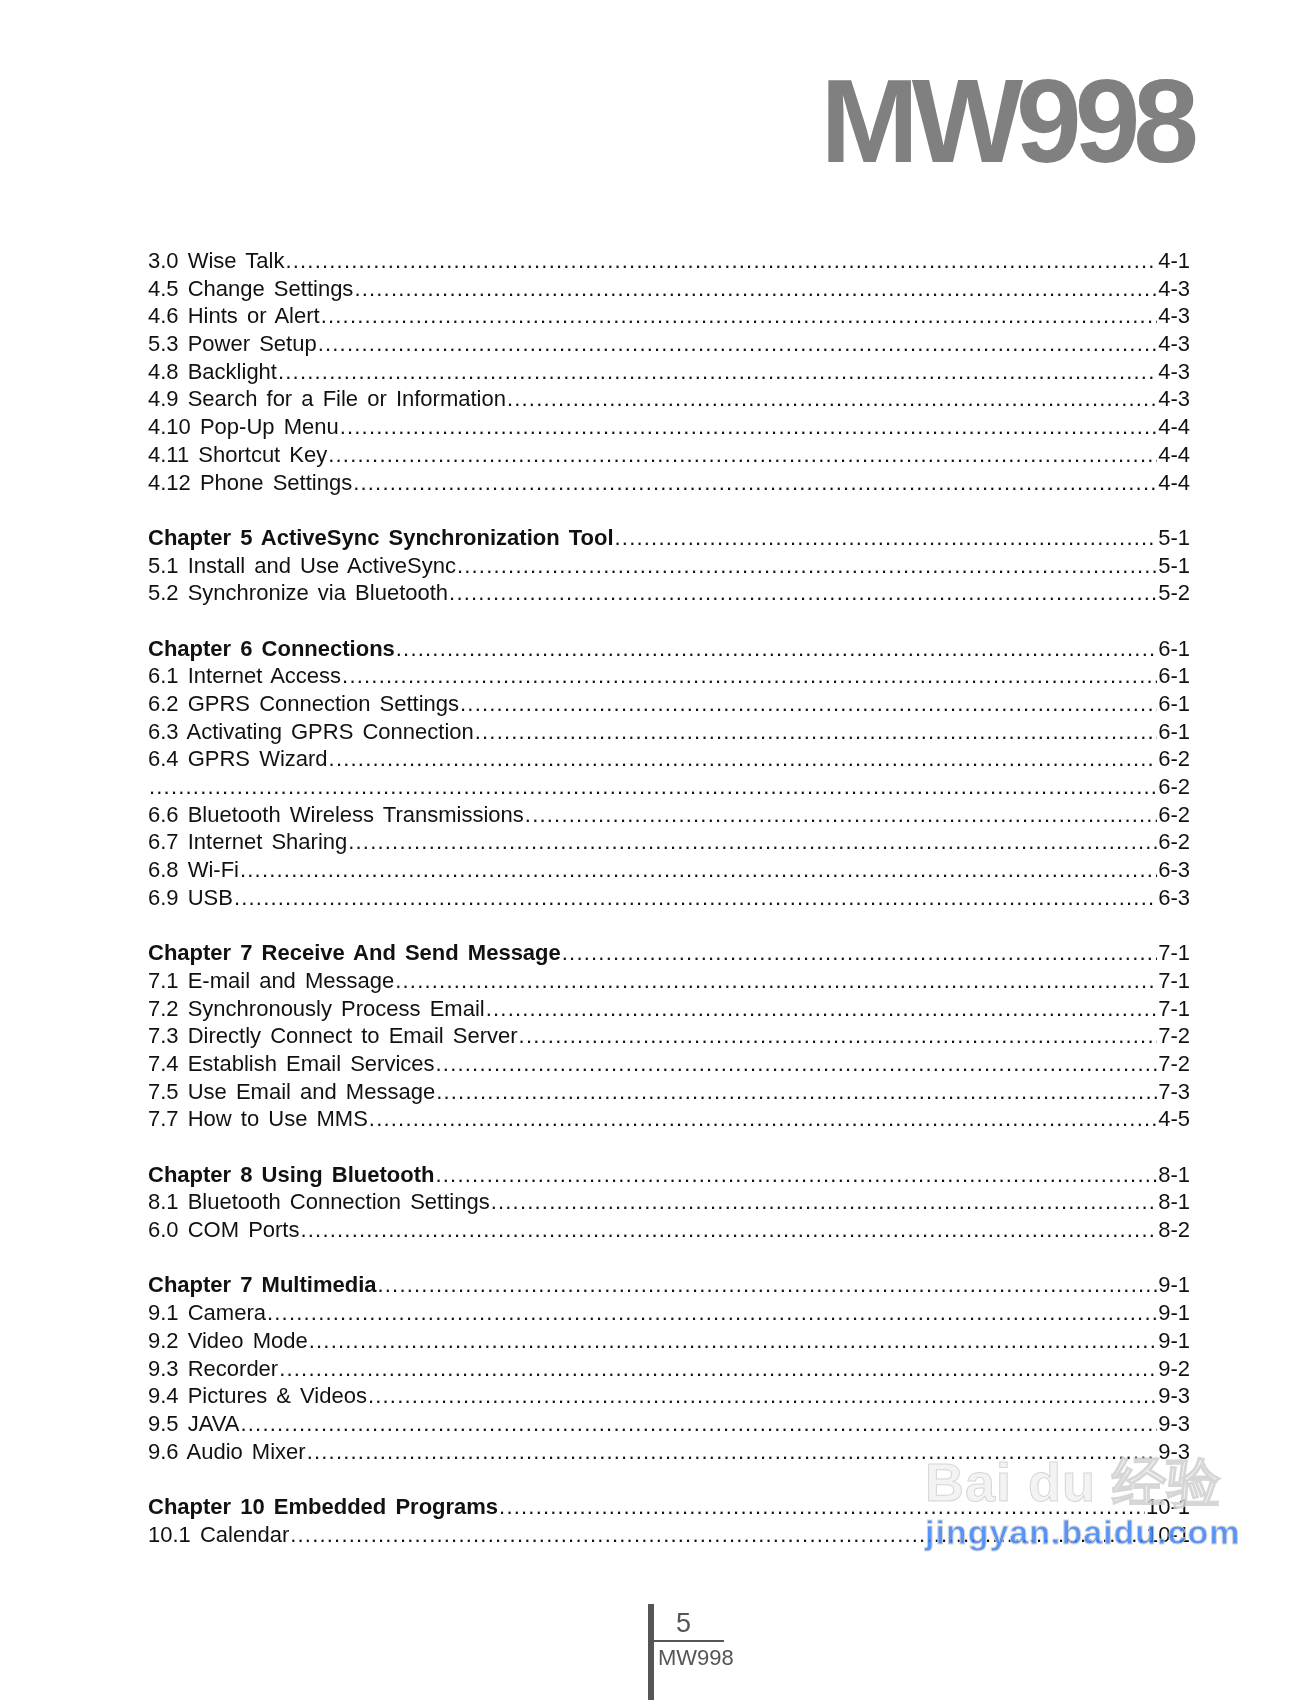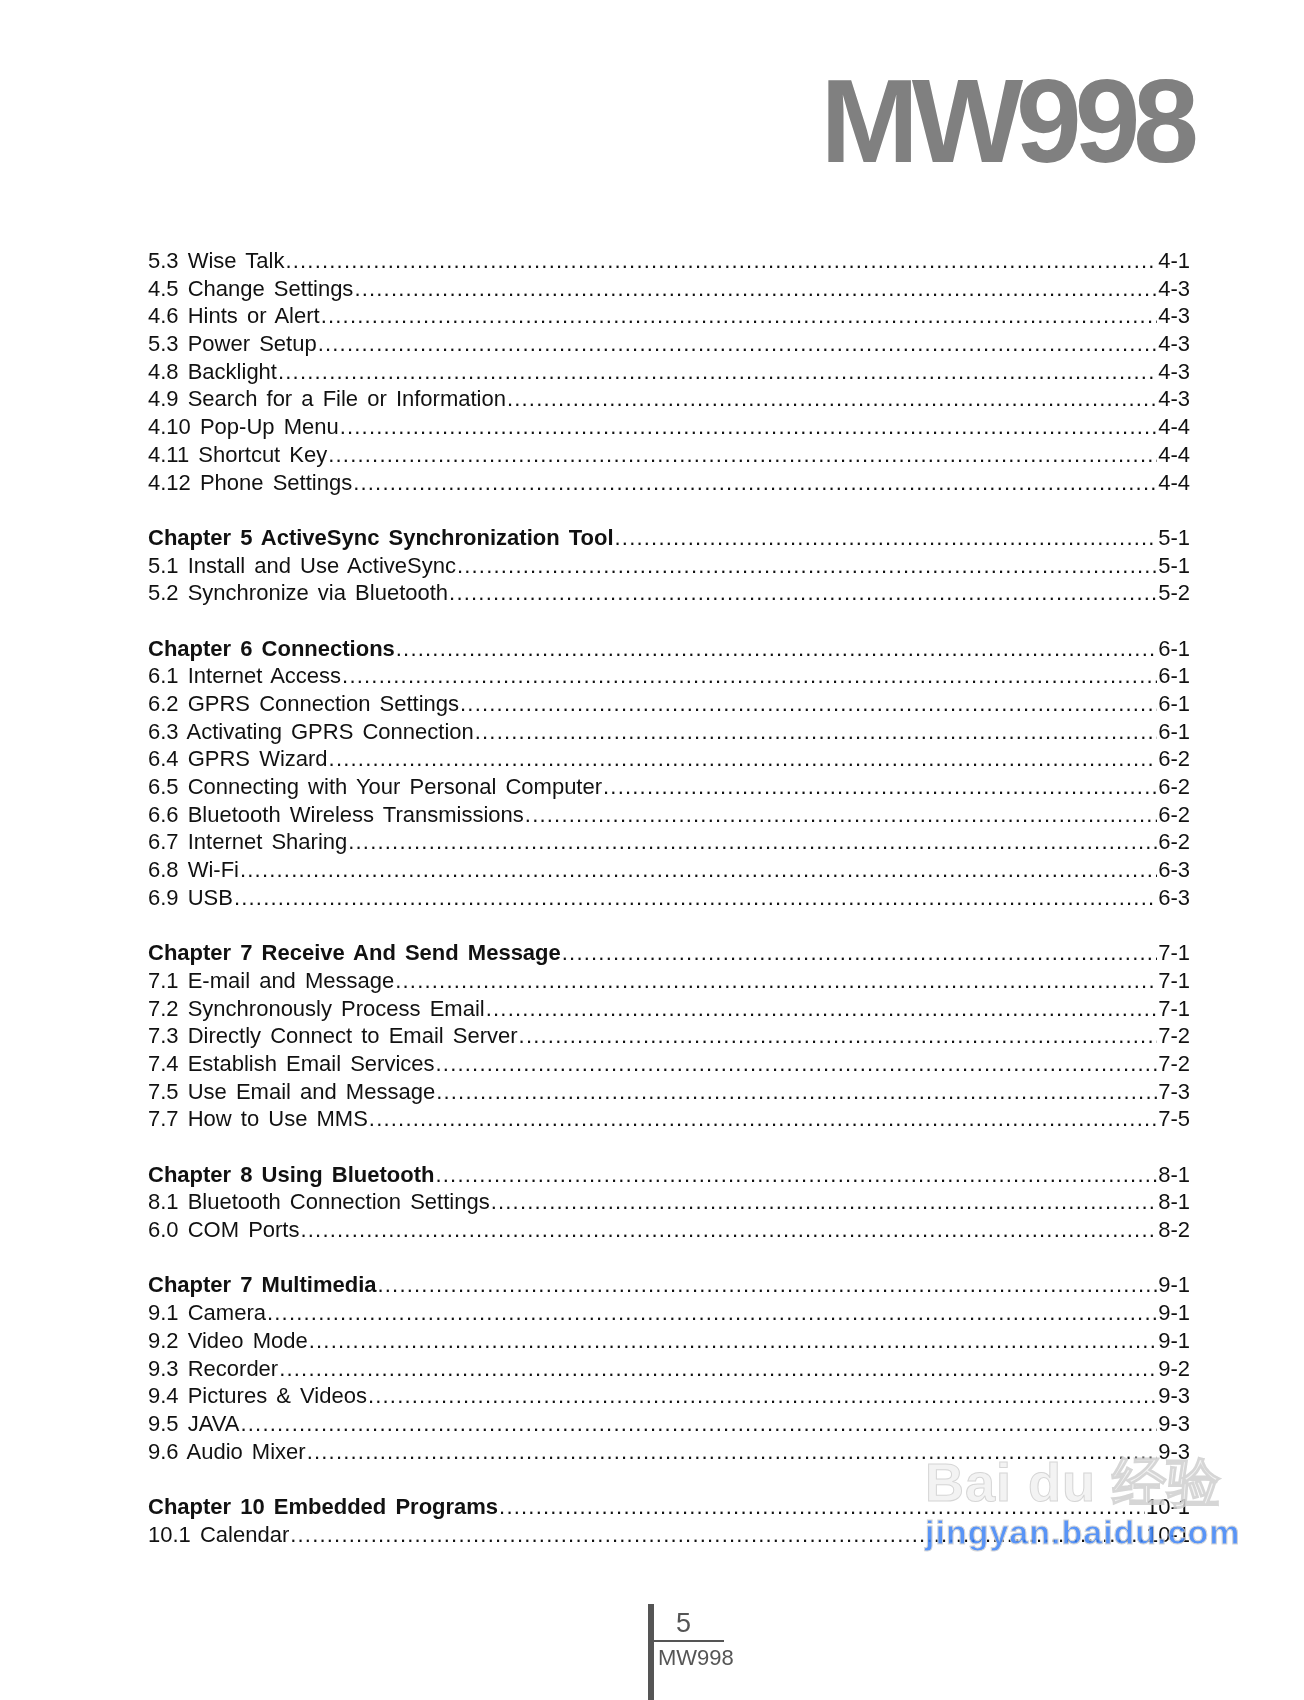--- a/index.html
+++ b/index.html
@@ -28,21 +28,21 @@
   .wm-url { font-size: 34px; font-weight: bold; margin-top: 6px; letter-spacing: 1px;
             -webkit-text-stroke: 1px #cfcfcf; color: #3b82f6; }
 </style>
 </head>
 <body>
 
 <div class="title">MW998</div>
 
 <div class="toc" id="toc">
     <div class="row">
-      <span class="label">5.3 Wise Talk</span>
+      <span class="label">3.0 Wise Talk</span>
       <span class="dots"></span>
       <span class="page">4-1</span>
     </div>
     <div class="row">
       <span class="label">4.5 Change Settings</span>
       <span class="dots"></span>
       <span class="page">4-3</span>
     </div>
     <div class="row">
       <span class="label">4.6 Hints or Alert</span>
@@ -115,21 +115,20 @@
       <span class="label">6.3 Activating GPRS Connection</span>
       <span class="dots"></span>
       <span class="page">6-1</span>
     </div>
     <div class="row">
       <span class="label">6.4 GPRS Wizard</span>
       <span class="dots"></span>
       <span class="page">6-2</span>
     </div>
     <div class="row">
-      <span class="label">6.5 Connecting with Your Personal Computer</span>
       <span class="dots"></span>
       <span class="page">6-2</span>
     </div>
     <div class="row">
       <span class="label">6.6 Bluetooth Wireless Transmissions</span>
       <span class="dots"></span>
       <span class="page">6-2</span>
     </div>
     <div class="row">
       <span class="label">6.7 Internet Sharing</span>
@@ -173,21 +172,21 @@
       <span class="page">7-2</span>
     </div>
     <div class="row">
       <span class="label">7.5 Use Email and Message</span>
       <span class="dots"></span>
       <span class="page">7-3</span>
     </div>
     <div class="row">
       <span class="label">7.7 How to Use MMS</span>
       <span class="dots"></span>
-      <span class="page">7-5</span>
+      <span class="page">4-5</span>
     </div>
     <div class="gap"></div>
     <div class="row chapter">
       <span class="label">Chapter 8 Using Bluetooth</span>
       <span class="dots"></span>
       <span class="page">8-1</span>
     </div>
     <div class="row">
       <span class="label">8.1 Bluetooth Connection Settings</span>
       <span class="dots"></span>

